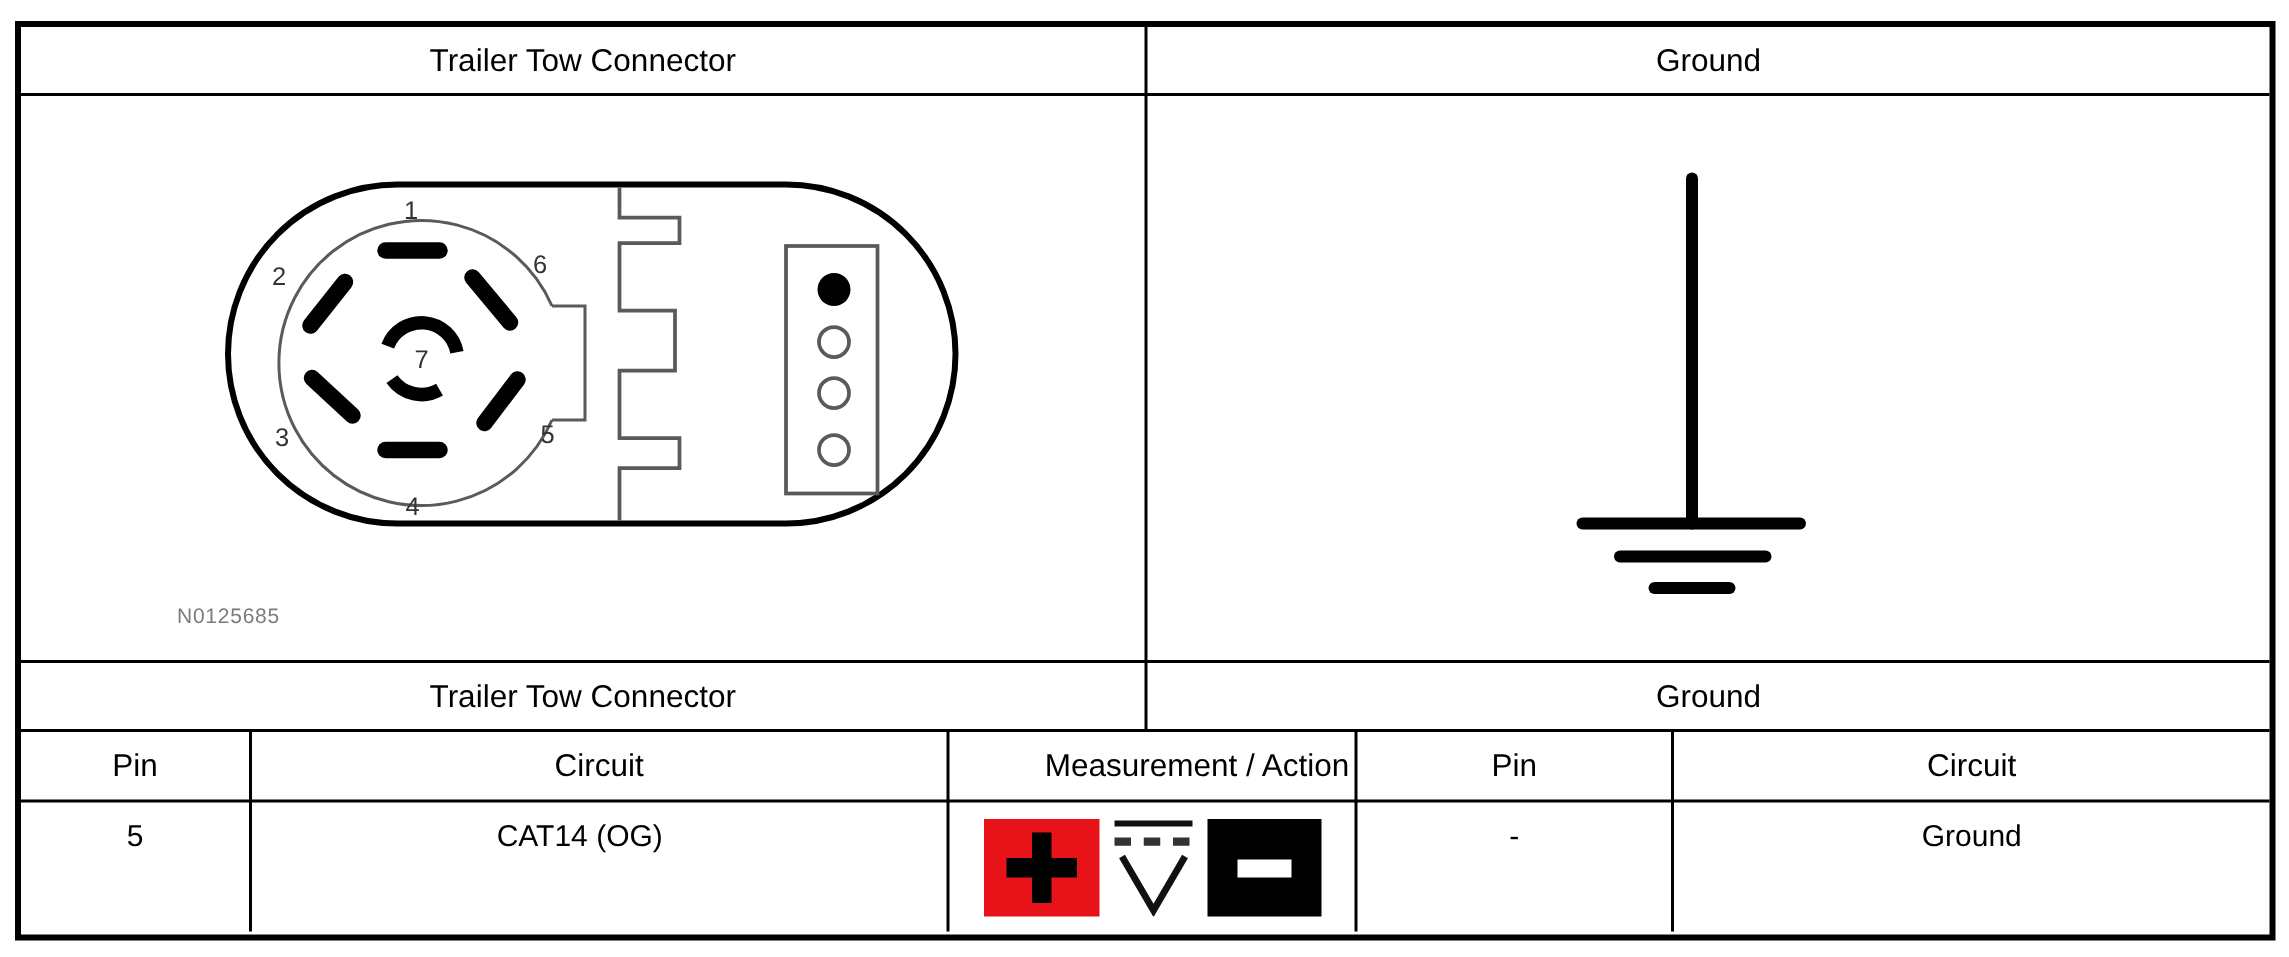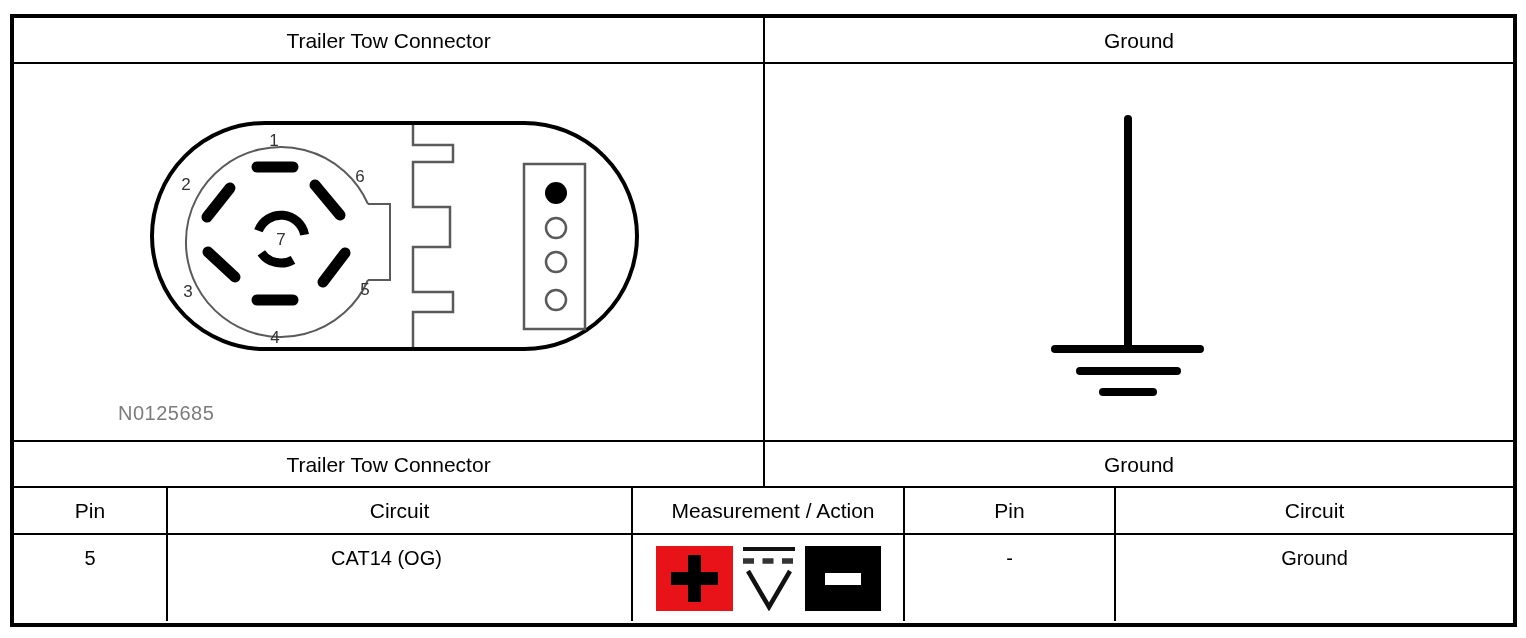--- a/index.html
+++ b/index.html
@@ -5,21 +5,21 @@
   html,body{margin:0;padding:0;background:#ffffff;}
   .page{position:relative;width:1526px;height:638px;background:#ffffff;overflow:hidden;
         font-family:"Liberation Sans",sans-serif;color:#000;}
   .frame{position:absolute;left:10px;top:14px;width:1507px;height:613px;
          border:4px solid #000;box-sizing:border-box;background:#fff;}
   .hline{position:absolute;left:0;width:1499px;height:2px;background:#000;}
   .vline{position:absolute;width:2px;background:#000;}
   .cell{position:absolute;display:flex;align-items:center;justify-content:center;
         font-size:21px;line-height:1;}
   .cell.data{align-items:flex-start;padding-top:13px;box-sizing:border-box;font-size:20px;}
-  .figlabel{position:absolute;left:104px;top:384px;font-size:20px;color:#7c7c7c;
+  .figlabel{position:absolute;left:104px;top:384px;font-size:14px;color:#7c7c7c;
             letter-spacing:0.5px;}
   .svgbox{position:absolute;}
   
   .meas-icons{position:absolute;left:619px;top:517px;width:270px;height:86px;
               display:flex;align-items:center;justify-content:center;gap:8px;}
   .plusbox{position:relative;width:77px;height:65px;background:#e81219;}
   .plusbox .pb-h{position:absolute;left:15px;top:26px;width:47px;height:13px;background:#000;}
   .plusbox .pb-v{position:absolute;left:32px;top:9px;width:13px;height:47px;background:#000;}
   .minusbox{position:relative;width:76px;height:65px;background:#000;}
   .minusbox .mb-h{position:absolute;left:20px;top:27px;width:36px;height:12px;background:#fff;}
@@ -92,21 +92,21 @@
         <line x1="50" y1="259" x2="147" y2="259" stroke-width="8"></line>
         <line x1="73" y1="280" x2="123" y2="280" stroke-width="8"></line>
       </g>
     </svg>
 
     <div class="cell" style="left:0;top:424px;width:749px;height:44px;">Trailer Tow Connector</div>
     <div class="cell" style="left:751px;top:424px;width:748px;height:44px;">Ground</div>
 
     <div class="cell" style="left:0;top:470px;width:152px;height:45px;">Pin</div>
     <div class="cell" style="left:154px;top:470px;width:463px;height:45px;">Circuit</div>
-    <div class="cell" style="left:624px;top:470px;width:270px;height:45px;">Measurement / Action</div>
+    <div class="cell" style="left:649px;top:470px;width:270px;height:45px;">Measurement / Action</div>
     <div class="cell" style="left:891px;top:470px;width:209px;height:45px;">Pin</div>
     <div class="cell" style="left:1102px;top:470px;width:397px;height:45px;">Circuit</div>
 
     <div class="cell data" style="left:0;top:517px;width:152px;height:86px;">5</div>
     <div class="cell data" style="left:154px;top:517px;width:437px;height:86px;">CAT14 (OG)</div>
 
     <div class="meas-icons">
       <div class="plusbox" aria-label="+">
         <div class="pb-h"></div>
         <div class="pb-v"></div>

